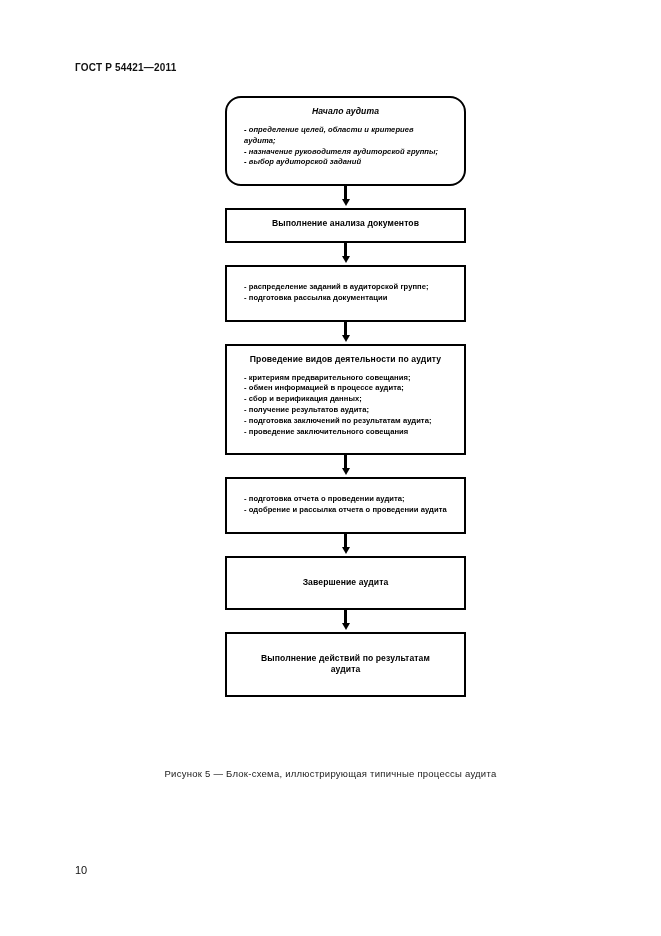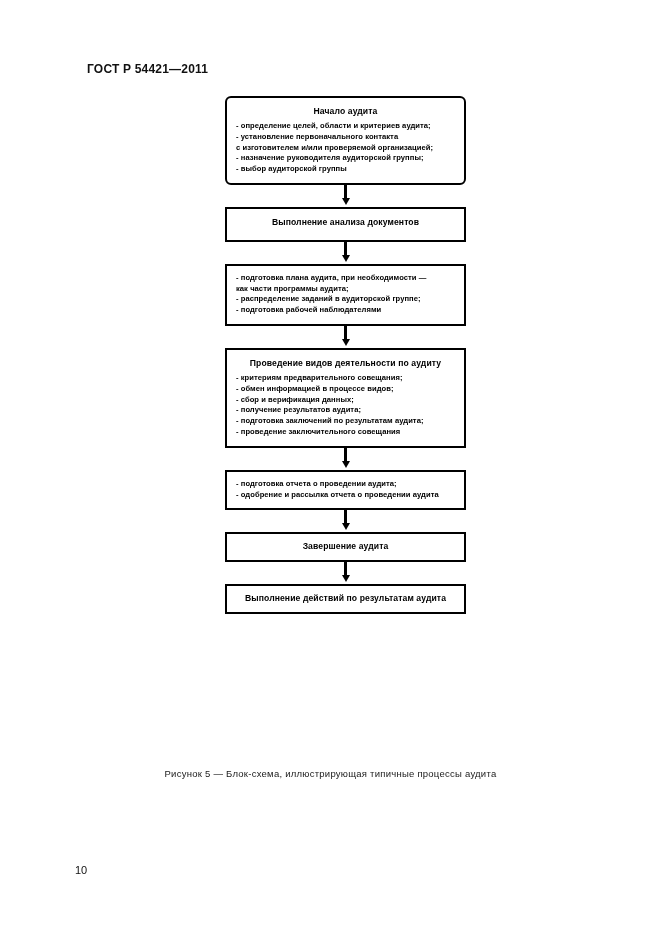--- a/index.html
+++ b/index.html
@@ -19,26 +19,25 @@
   .page {
     position: absolute;
     inset: 0;
     background: #ffffff;
   }
 
   .std-header {
     position: absolute;
     left: 75px;
     top: 62px;
-    font-size: 12px;
+    font-size: 10px;
     font-weight: bold;
     letter-spacing: 0.2px;
     color: #111;
     white-space: nowrap;
-    margin-left: 12px;
   }
 
   .page-number {
     position: absolute;
     left: 75px;
     top: 850px;
     font-size: 11px;
     color: #111;
     margin-top: 14px;
   }
@@ -60,37 +59,38 @@
   }
 
   .node {
     position: relative;
     box-sizing: border-box;
     border: 2.5px solid #000;
     background: #ffffff;
     padding: 7px 9px 8px 9px;
   }
   .node.rounded {
-    border-radius: 6px;
+    border-radius: 16px;
+    font-style: italic;
   }
 
   .node-title {
     font-size: 8.6px;
     font-weight: bold;
     text-align: center;
     line-height: 1.28;
     margin: 1px 0 4px 0;
     letter-spacing: 0.1px;
   }
   .node.only-title .node-title {
-    margin: 0;
+    margin: 12px;
   }
 
   .node-list {
-    margin: 0;
+    margin: 8px;
     padding: 0;
     list-style: none;
   }
   .node-list li {
     font-size: 7.6px;
     font-weight: bold;
     line-height: 1.42;
     text-align: left;
     letter-spacing: 0.05px;
     white-space: pre-line;
@@ -142,61 +142,57 @@
   <div class="std-header">ГОСТ Р 54421—2011</div>
 
   <div class="figure">
 
     <div class="flow">
 
       <div class="node rounded">
         <div class="node-title">Начало аудита</div>
         <ul class="node-list">
           <li>- определение целей, области и критериев аудита;</li>
-          <li>- установление первоначального контакта
-с изготовителем и/или проверяемой организацией;</li>
           <li>- назначение руководителя аудиторской группы;</li>
-          <li>- выбор аудиторской группы</li>
+          <li>- выбор аудиторской заданий</li>
         </ul>
       </div>
 
       <div class="connector">
         <div class="line"></div>
         <div class="head"></div>
       </div>
 
       <div class="node">
         <div class="node-title">Выполнение анализа документов</div>
       </div>
 
       <div class="connector">
         <div class="line"></div>
         <div class="head"></div>
       </div>
 
       <div class="node">
         <ul class="node-list">
-          <li>- подготовка плана аудита, при необходимости —
-как части программы аудита;</li>
           <li>- распределение заданий в аудиторской группе;</li>
-          <li>- подготовка рабочей наблюдателями</li>
+          <li>- подготовка рассылка документации</li>
         </ul>
       </div>
 
       <div class="connector">
         <div class="line"></div>
         <div class="head"></div>
       </div>
 
       <div class="node">
         <div class="node-title">Проведение видов деятельности
 по аудиту</div>
         <ul class="node-list">
           <li>- критериям предварительного совещания;</li>
-          <li>- обмен информацией в процессе видов;</li>
+          <li>- обмен информацией в процессе аудита;</li>
           <li>- сбор и верификация данных;</li>
           <li>- получение результатов аудита;</li>
           <li>- подготовка заключений по результатам аудита;</li>
           <li>- проведение заключительного совещания</li>
         </ul>
       </div>
 
       <div class="connector">
         <div class="line"></div>
         <div class="head"></div>

